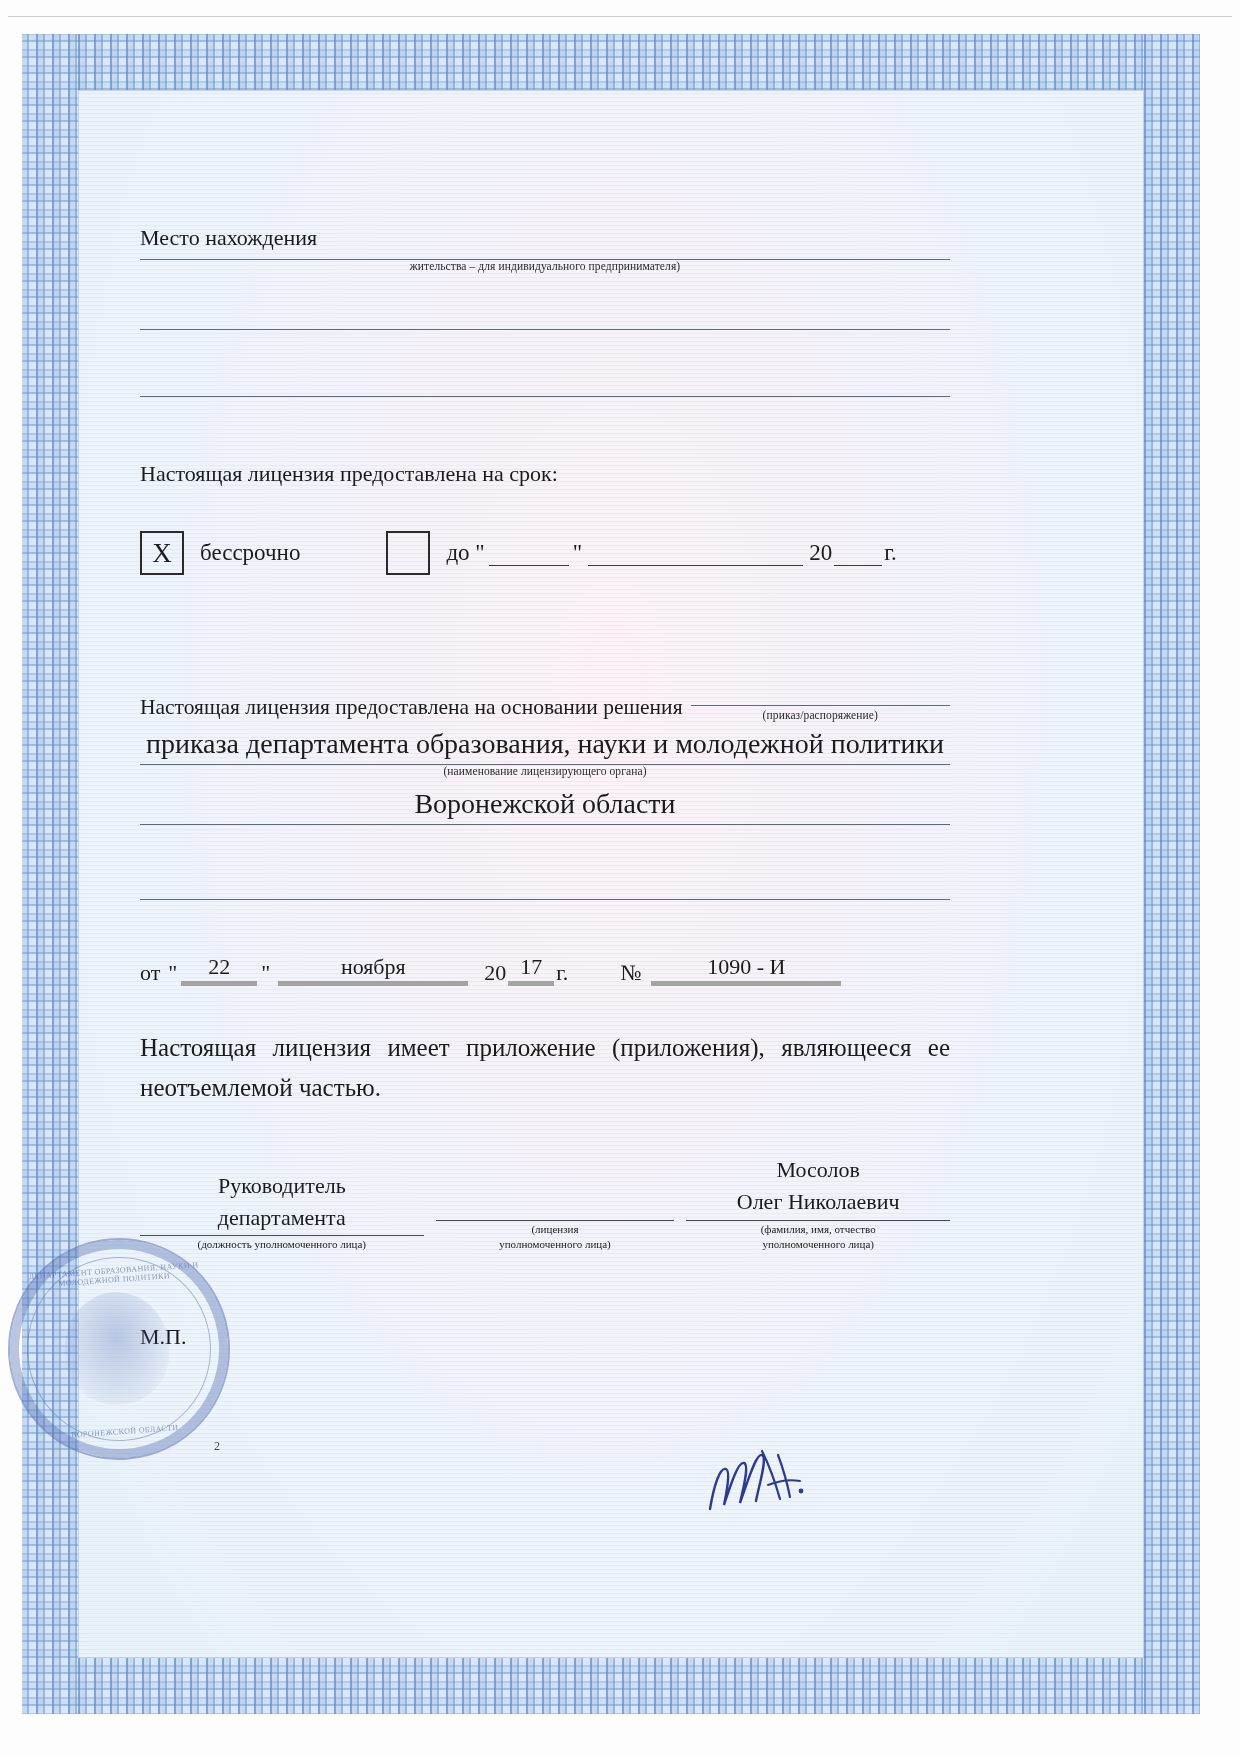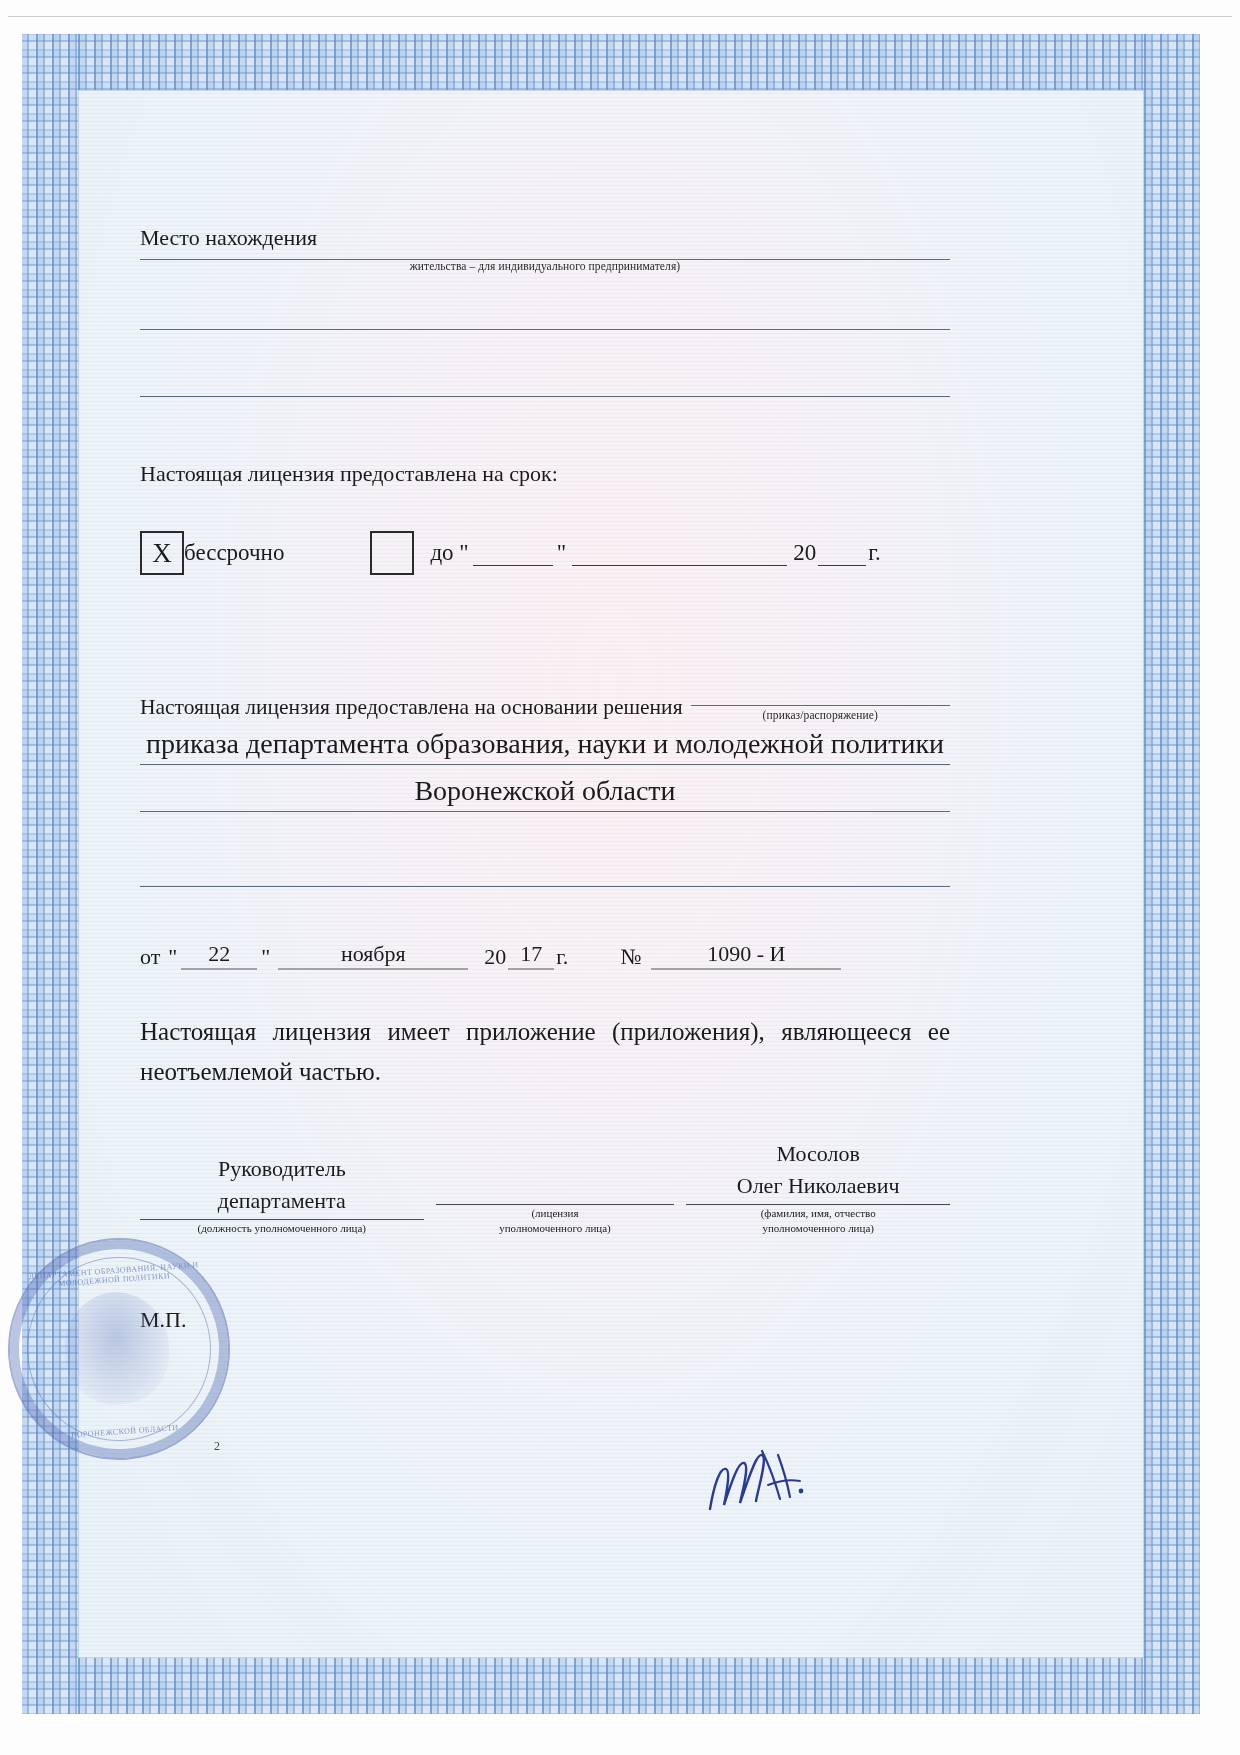--- a/index.html
+++ b/index.html
@@ -157,20 +157,21 @@
     border: 2.5px solid #2a2a2a;
     display: flex;
     align-items: center;
     justify-content: center;
     font-size: 27px;
     line-height: 1;
     box-sizing: border-box;
   }
   .term-row .cb-label {
     font-size: 23px;
+    margin-left: 16px;
   }
   .spacer-70 { width: 86px; }
   .date-tail {
     display: flex;
     align-items: flex-end;
     font-size: 23px;
     margin-left: 16px;
     flex: 1;
   }
   .dl { border-bottom: 1px solid #3a3a3a; display: inline-block; height: 17px; }
@@ -196,21 +197,21 @@
   }
 
   
   .from-row {
     display: flex;
     align-items: flex-end;
     font-size: 22px;
     margin-top: 54px;
   }
   .from-row .seg {
-    border-bottom: 2px solid #a3a3a3;
+    border-bottom: 5px solid #a3a3a3;
     text-align: center;
     padding-bottom: 1px;
   }
 
   .para {
     font-size: 25px;
     text-align: justify;
     margin-top: 42px;
     line-height: 1.6;
   }
@@ -375,20 +376,21 @@
       <div class="lbl">Настоящая лицензия предоставлена на основании решения</div>
       <div class="underline-wrap">
         <div class="rule"></div>
         <div class="hint">(приказ/распоряжение)</div>
       </div>
     </div>
 
     <div class="centered-fill">
       <div class="txt">приказа департамента образования, науки и молодежной политики</div>
       <div class="rule"></div>
+      <div class="hint">(наименование лицензирующего органа)</div>
     </div>
 
     <div class="centered-fill" style="margin-top:10px;">
       <div class="txt">Воронежской области</div>
       <div class="rule"></div>
     </div>
 
     <div class="blank-line" style="margin-top:40px;"></div>
 
     <div class="from-row">

